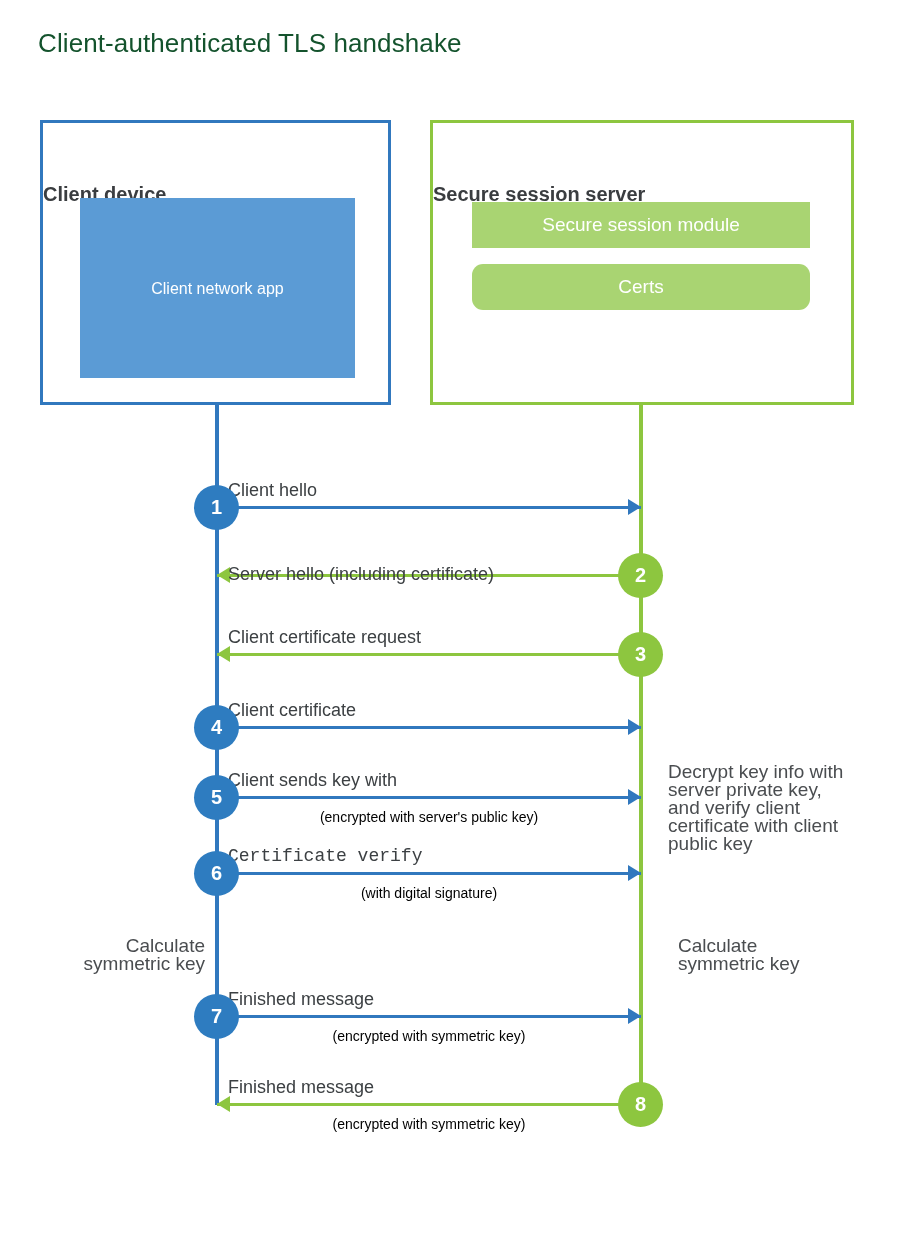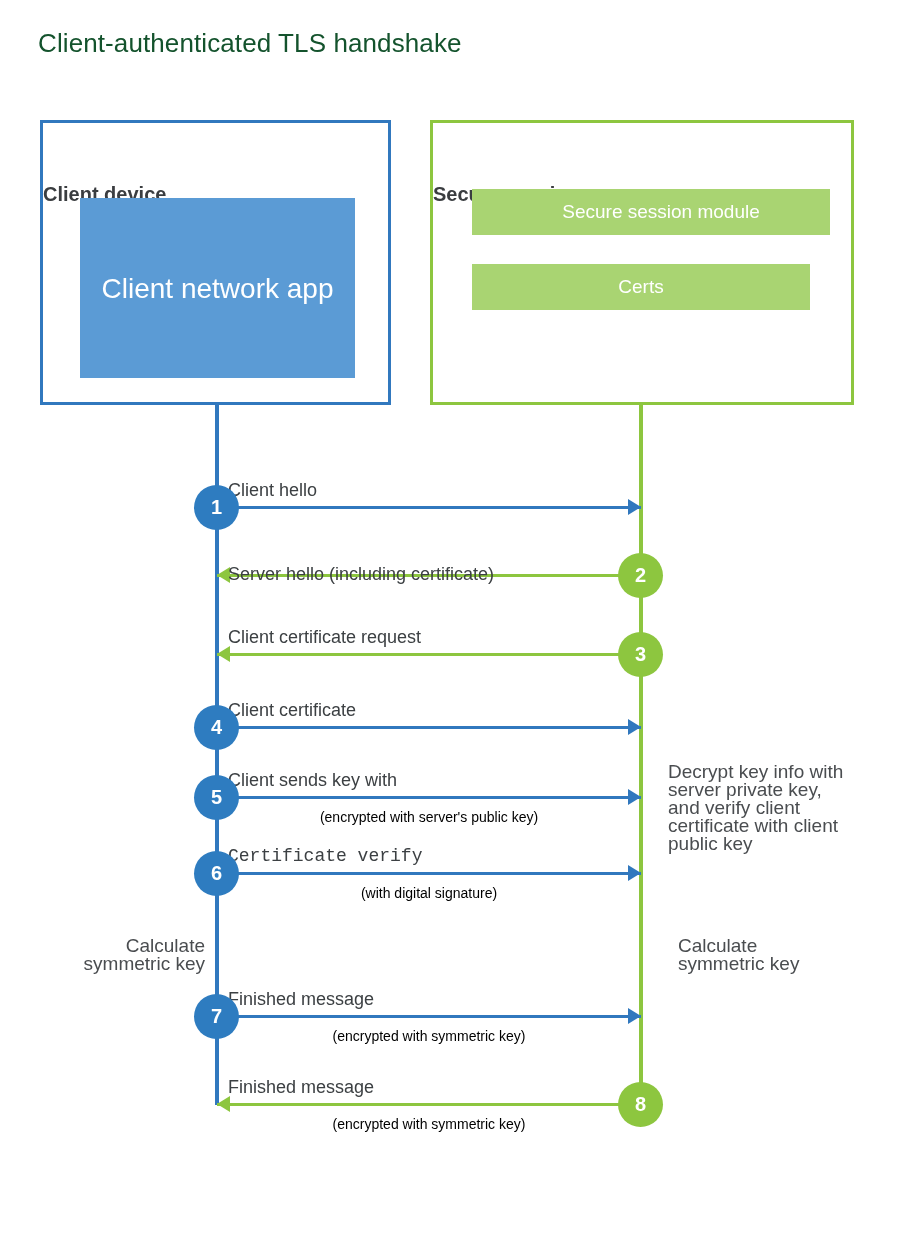--- a/index.html
+++ b/index.html
@@ -57,43 +57,43 @@
     margin-top: 32px;
   }
   #client-app {
     position: absolute;
     left: 37px;
     top: 75px;
     width: 275px;
     height: 180px;
     background: #5b9bd5;
     color: #ffffff;
-    font-size: 28px;
+    font-size: 16px;
     line-height: 27px;
     text-align: center;
     display: flex;
     align-items: center;
     justify-content: center;
     padding: 0 10px;
     box-sizing: border-box;
   }
   .server-module {
     position: absolute;
     left: 39px;
     width: 338px;
     height: 46px;
     background: #a9d472;
     color: #ffffff;
     font-size: 19px;
     display: flex;
     align-items: center;
     justify-content: center;
   }
-  #module-0 { top: 66px; padding-left: 20px; }
-  #module-1 { top: 141px; }
+  #module-0 { top: 79px; }
+  #module-1 { top: 141px; border-radius: 11px; }
   #module-2 { top: 203px; }
 
   
   .lifeline {
     position: absolute;
     width: 4px;
   }
   #client-lifeline {
     left: 215px;
     top: 405px;

